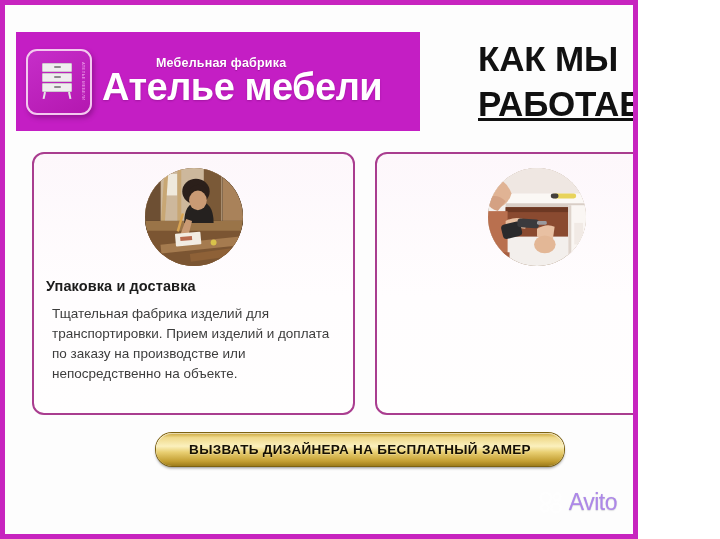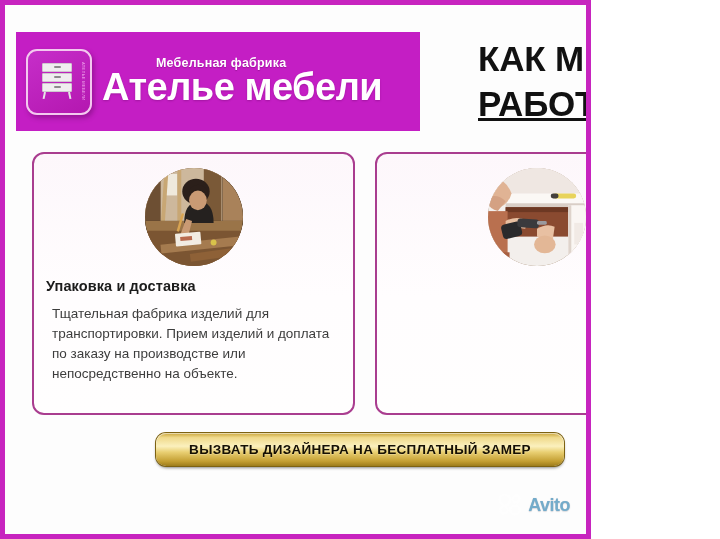--- a/index.html
+++ b/index.html
@@ -7,21 +7,21 @@
     margin: 0;
     padding: 0;
     background: #ffffff;
   }
   body {
     font-family: "Liberation Sans", "DejaVu Sans", sans-serif;
   }
 
   .poster {
     position: relative;
-    width: 591px;
+    width: 638px;
     height: 539px;
     box-sizing: border-box;
     background: #fdfdfd;
     border: 5px solid #c724bf;
     overflow: hidden;
   }
 
   
   .header {
     position: absolute;
@@ -209,21 +209,21 @@
     left: 0;
     top: 428px;
     width: 710px;
     display: flex;
     justify-content: center;
   }
   .cta {
     position: relative;
     width: 408px;
     height: 33px;
-    border-radius: 10px;
+    border-radius: 16px;
     border: none;
     cursor: pointer;
     padding: 0;
     font-family: inherit;
     font-size: 13.5px;
     font-weight: bold;
     letter-spacing: 0.3px;
     color: #151004;
     background: linear-gradient(180deg,
         #c9a43a 0%,
@@ -244,24 +244,24 @@
     position: absolute;
     right: 16px;
     bottom: 18px;
     display: flex;
     align-items: center;
     gap: 4px;
     opacity: 0.55;
   }
   .avito-dots { display: block; }
   .avito-word {
-    font-size: 18px;
-    font-weight: bold;
+    font-size: 23px;
+    font-weight: normal;
     letter-spacing: -0.5px;
-    color: #0369a1;
+    color: #6d28d9;
     text-shadow: 0 0 1px rgba(160,160,170,0.85),
                  0 1px 1px rgba(150,150,160,0.55);
   }
 </style>
 </head>
 <body>
 
 <div class="poster">
 
   <div class="header">

